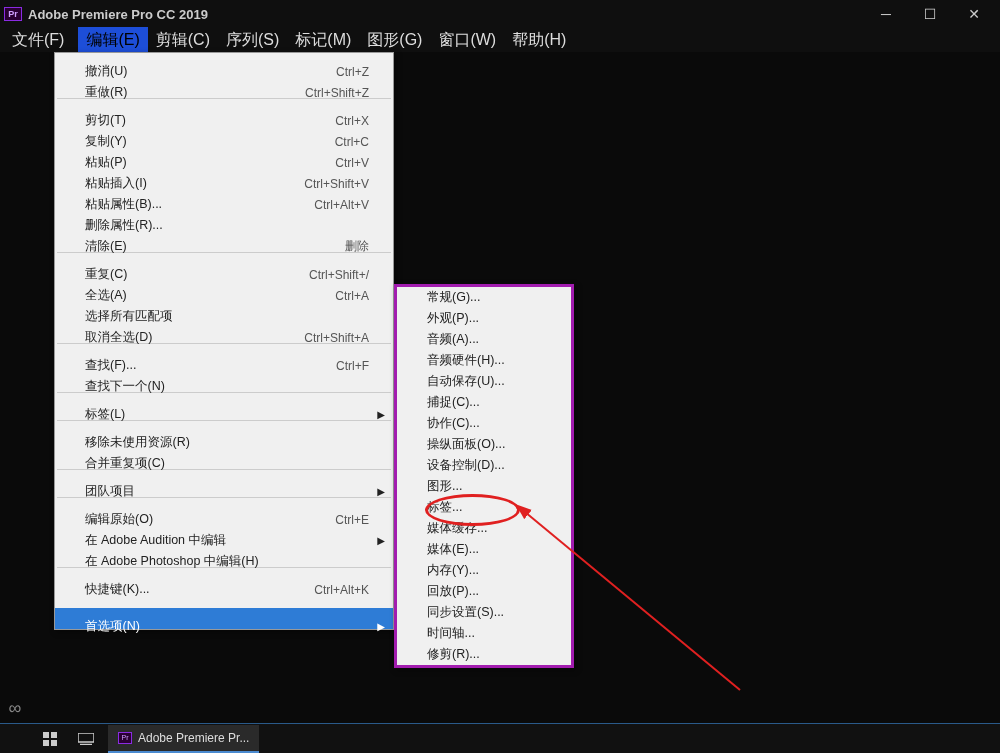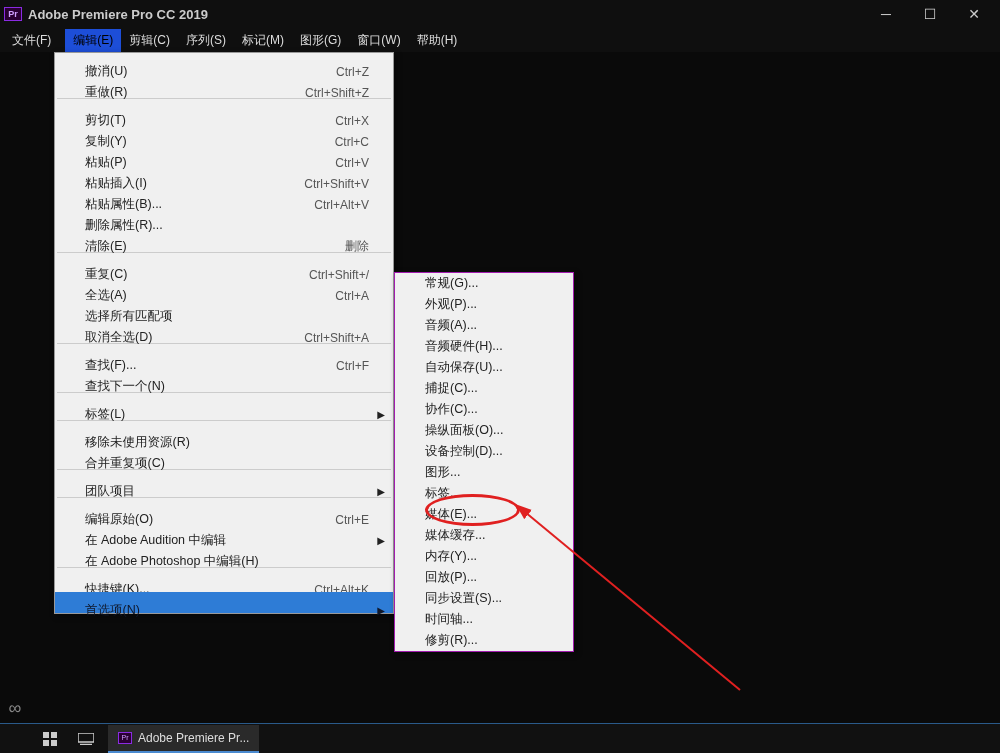--- a/index.html
+++ b/index.html
@@ -5,35 +5,35 @@
 * { margin: 0; padding: 0; box-sizing: border-box; font-family: "Microsoft YaHei", "Segoe UI", sans-serif; }
 body { width: 1000px; height: 753px; background: #0a0a0a; overflow: hidden; position: relative; }
 
 .title-bar { height: 28px; background: #0f0f0f; display: flex; align-items: center; padding: 0 4px; }
 .app-icon { width: 18px; height: 14px; background: #2a0033; border: 1px solid #8a2be2; color: #d0a0ff; font-size: 9px; font-weight: bold; display: flex; align-items: center; justify-content: center; margin-right: 6px; }
 .title-text { color: #ccc; font-size: 13px; flex: 1; font-weight: bold; }
 .win-controls { display: flex; gap: 0; }
 .win-btn { width: 44px; height: 28px; display: flex; align-items: center; justify-content: center; color: #ccc; font-size: 14px; cursor: pointer; }
 
 .menu-bar { height: 24px; background: #0f0f0f; display: flex; align-items: center; padding: 0 4px; }
-.menu-item { color: #ddd; font-size: 12px; padding: 3px 8px; cursor: pointer; }
+.menu-item { color: #ddd; font-size: 16px; padding: 3px 8px; cursor: pointer; }
 .menu-item.active { background: #1d4ed8; color: #000; margin-left: 6px; }
 
 .workspace { position: absolute; top: 52px; left: 0; right: 0; bottom: 30px; background: #0a0a0a; }
 .glow { position: absolute; bottom: 0; left: 0; width: 30px; height: 30px; display: flex; align-items: center; justify-content: center; color: #888; font-size: 18px; }
 
 .dropdown { position: absolute; top: 52px; left: 54px; width: 340px; background: #f0f0f0; border: 1px solid #999; box-shadow: 2px 2px 6px rgba(0,0,0,0.4); }
 .dd-item { display: flex; justify-content: space-between; align-items: center; padding: 18px 24px 2px 30px; font-size: 12.5px; color: #222; cursor: pointer; height: 21px; position: relative; }
-.dd-item.highlight { background: #2e7cd6; color: #0f172a; }
+.dd-item.highlight { background: #2e7cd6; color: #ffffff; margin-top: 16px; }
 .dd-item .shortcut { color: #555; font-size: 12px; }
 .dd-item.highlight .shortcut { color: #fff; }
 .dd-sep { height: 1px; background: #ccc; margin: 3px 2px; }
 .submenu-arrow { position: absolute; right: 8px; font-size: 10px; }
 
-.submenu { position: absolute; top: 272px; left: 394px; width: 180px; background: #f0f0f0; border: 1px solid #a21caf; box-shadow: 2px 2px 6px rgba(0,0,0,0.4); }
+.submenu { position: absolute; top: 284px; left: 394px; width: 180px; background: #f0f0f0; border: 3px solid #a21caf; box-shadow: 2px 2px 6px rgba(0,0,0,0.4); }
 .sub-item { padding: 2px 20px 2px 30px; font-size: 12.5px; color: #222; cursor: pointer; height: 21px; display: flex; align-items: center; }
 
 .red-circle { position: absolute; top: 494px; left: 425px; width: 95px; height: 32px; border: 3px solid #e02020; border-radius: 50%; pointer-events: none; }
 .arrow-svg { position: absolute; top: 500px; left: 510px; pointer-events: none; }
 
 .taskbar { position: absolute; bottom: 0; left: 0; right: 0; height: 30px; background: #111; display: flex; align-items: center; border-top: 1px solid #2a5a8a; padding-left: 32px; }
 .task-btn { height: 30px; padding: 0 8px; display: flex; align-items: center; justify-content: center; color: #ddd; cursor: pointer; }
 .task-btn.start { width: 36px; }
 .task-btn.taskview { width: 36px; }
 .task-app { height: 28px; background: #2a2a2a; padding: 0 10px; display: flex; align-items: center; gap: 6px; color: #ddd; font-size: 12px; border-bottom: 2px solid #4a8ad0; margin-left: 4px; }
@@ -182,22 +182,22 @@
     <div class="sub-item">外观(P)...</div>
     <div class="sub-item">音频(A)...</div>
     <div class="sub-item">音频硬件(H)...</div>
     <div class="sub-item">自动保存(U)...</div>
     <div class="sub-item">捕捉(C)...</div>
     <div class="sub-item">协作(C)...</div>
     <div class="sub-item">操纵面板(O)...</div>
     <div class="sub-item">设备控制(D)...</div>
     <div class="sub-item">图形...</div>
     <div class="sub-item">标签...</div>
+    <div class="sub-item">媒体缓存...</div>
     <div class="sub-item">媒体(E)...</div>
-    <div class="sub-item">媒体缓存...</div>
     <div class="sub-item">内存(Y)...</div>
     <div class="sub-item">回放(P)...</div>
     <div class="sub-item">同步设置(S)...</div>
     <div class="sub-item">时间轴...</div>
     <div class="sub-item">修剪(R)...</div>
   </div>
 
 <div class="red-circle"></div>
 <svg class="arrow-svg" width="240" height="200">
   <defs>

